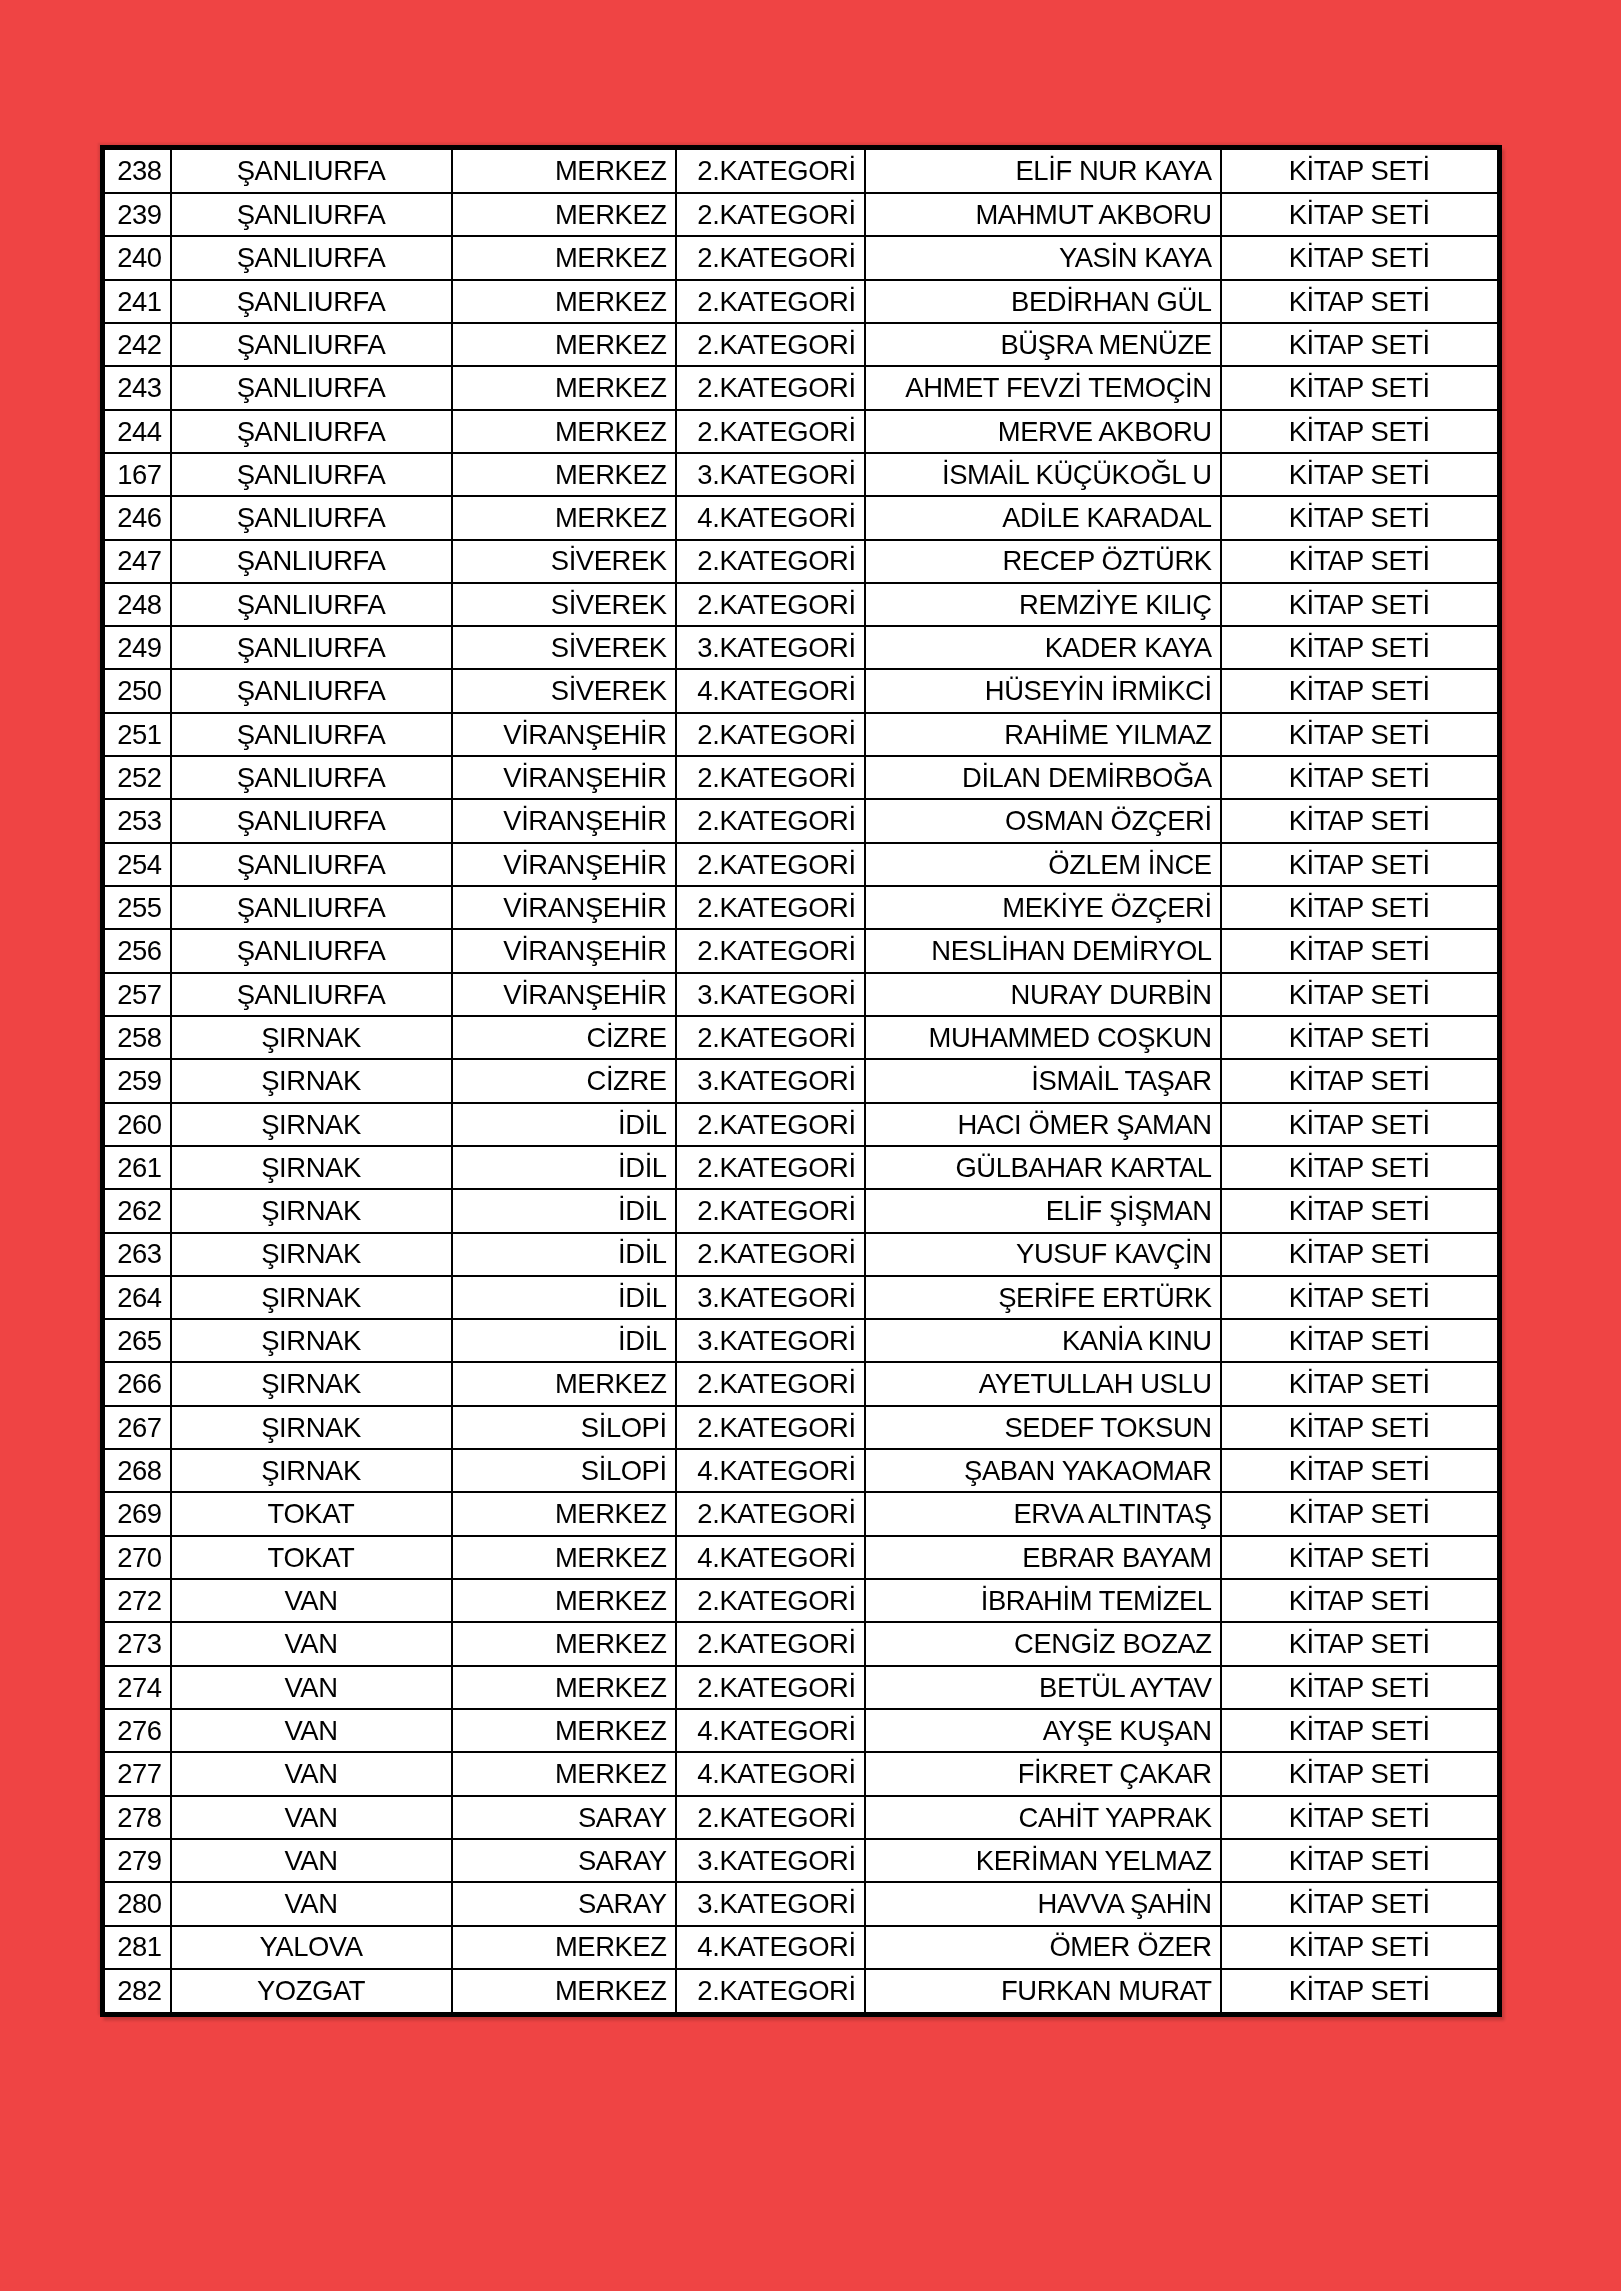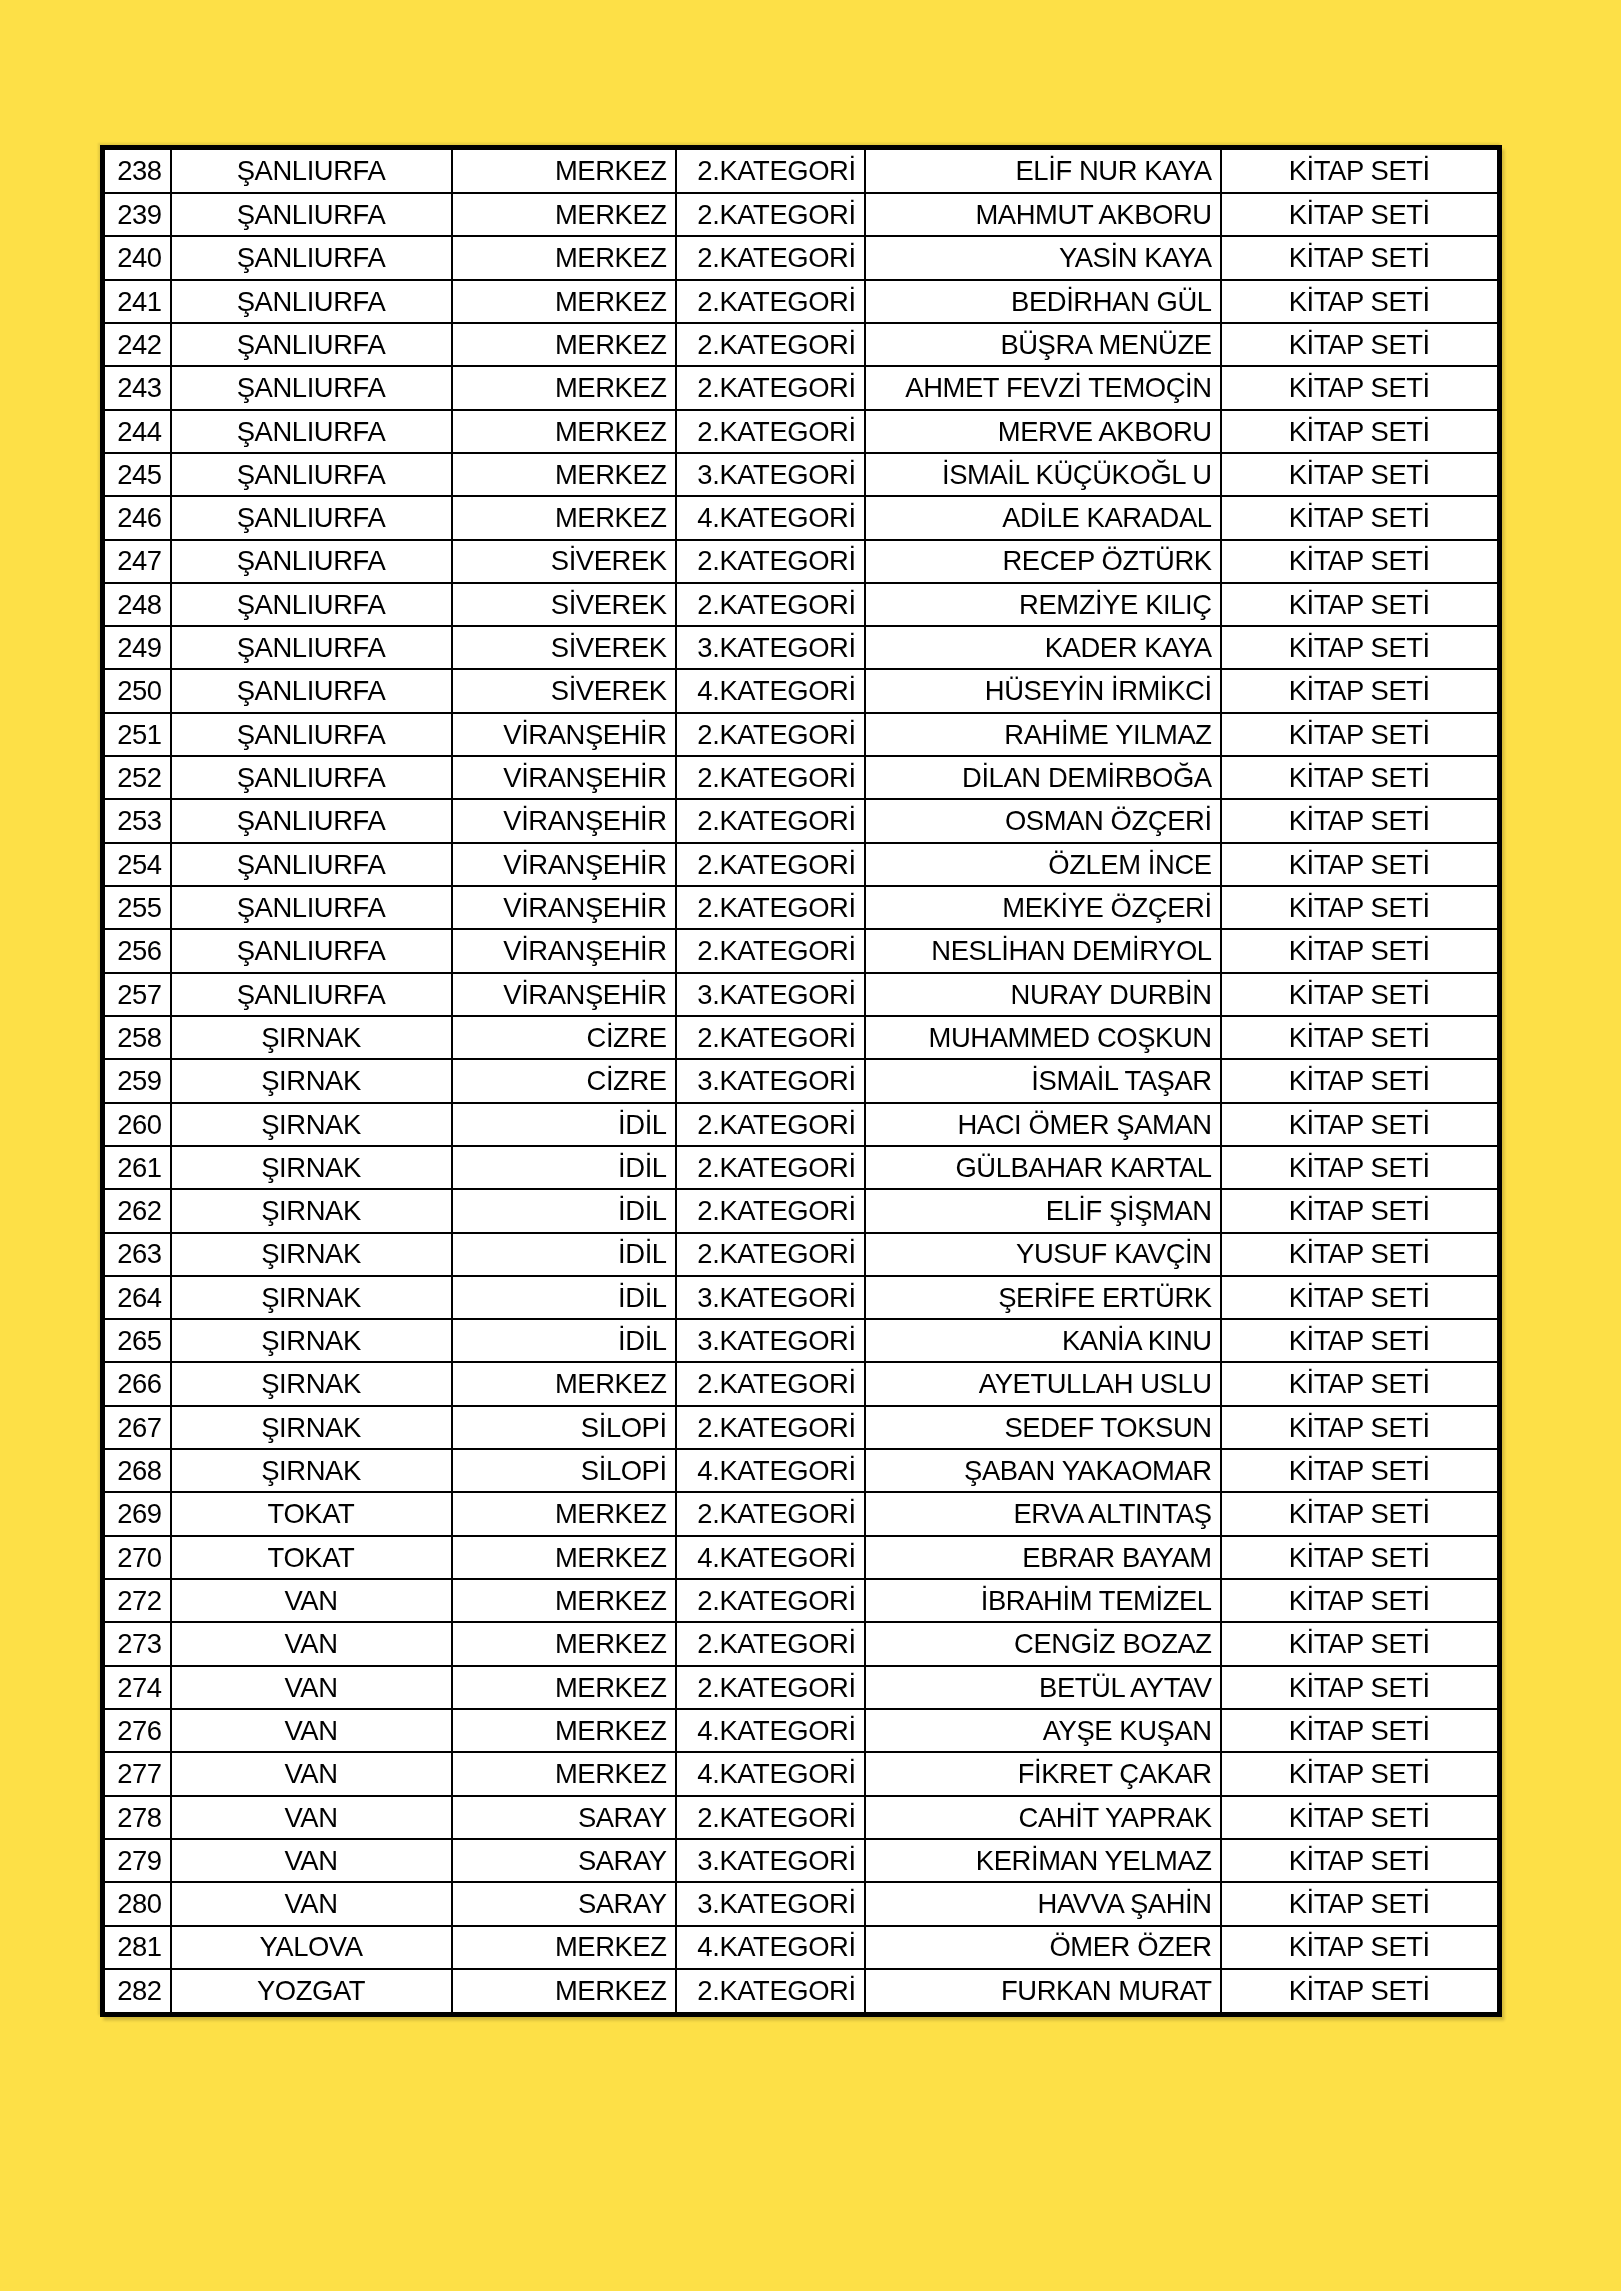--- a/index.html
+++ b/index.html
@@ -10,21 +10,21 @@
   body {
     width: 1621px;
     height: 2292px;
     position: relative;
     font-family: "Liberation Sans", sans-serif;
     color: #000000;
   }
   .page {
     position: absolute;
     inset: 0;
-    background: #fde047;
+    background: #ef4444;
   }
   table.winners {
     position: absolute;
     left: 100px;
     top: 145px;
     width: 1398px;
     height: 1872px;
     border-collapse: collapse;
     table-layout: fixed;
     background: #ffffff;
@@ -112,21 +112,21 @@
         </tr>
         <tr>
           <td class="c-no">244</td>
           <td class="c-province">ŞANLIURFA</td>
           <td class="c-district">MERKEZ</td>
           <td class="c-category">2.KATEGORİ</td>
           <td class="c-name">MERVE AKBORU</td>
           <td class="c-prize">KİTAP SETİ</td>
         </tr>
         <tr>
-          <td class="c-no">245</td>
+          <td class="c-no">167</td>
           <td class="c-province">ŞANLIURFA</td>
           <td class="c-district">MERKEZ</td>
           <td class="c-category">3.KATEGORİ</td>
           <td class="c-name">İSMAİL KÜÇÜKOĞL U</td>
           <td class="c-prize">KİTAP SETİ</td>
         </tr>
         <tr>
           <td class="c-no">246</td>
           <td class="c-province">ŞANLIURFA</td>
           <td class="c-district">MERKEZ</td>

